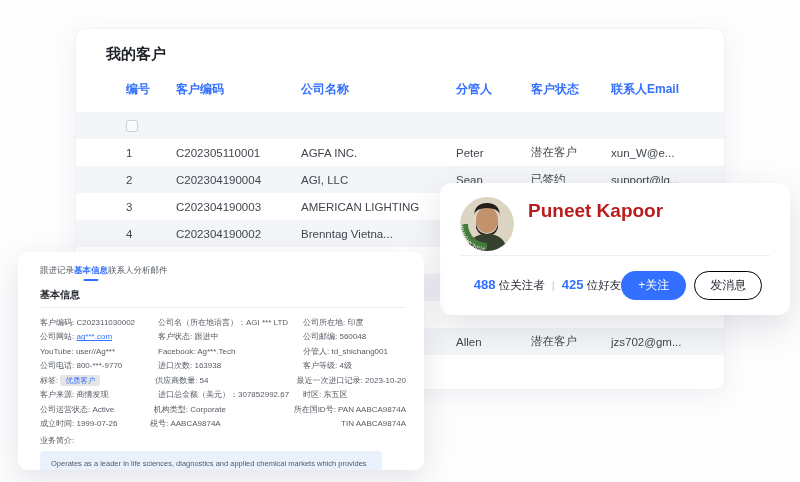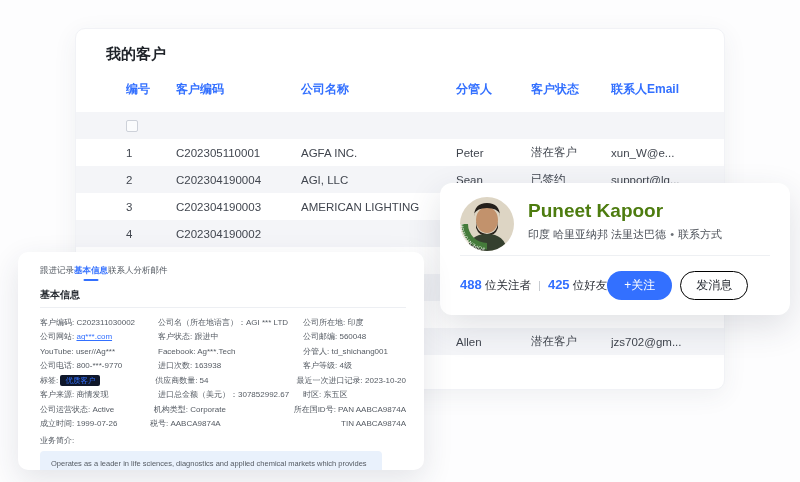--- a/index.html
+++ b/index.html
@@ -24,26 +24,26 @@
   .checkbox { width:12px; height:12px; border:1px solid #cdd1d9; border-radius:2px; background:#fbfcfd; }
 
   .tr { display:flex; align-items:center; height:27px; padding-left:50px;
     font-size:11.5px; color:#41464f; background:#fff; }
   .tr.band { background:#f4f5f8; }
 
   
   .profile-card { position:absolute; left:440px; top:183px; width:350px; height:132px;
     background:#fff; border-radius:12px; box-shadow:0 12px 34px rgba(40,50,70,.14); z-index:3; }
   .avatar { position:absolute; left:20px; top:14px; width:54px; height:54px; }
-  .p-name { position:absolute; left:88px; top:17px; font-size:19px; font-weight:700; color:#4d7c0f; }
+  .p-name { position:absolute; left:88px; top:17px; font-size:19px; font-weight:700; color:#b91c1c; }
   .p-sub  { position:absolute; left:88px; top:44px; font-size:11px; color:#4a4f57; white-space:nowrap; }
   .p-sub .dot { margin:0 4px; color:#6b7077; }
   .p-divider { position:absolute; left:20px; right:20px; top:72px; height:1px; background:#eef0f3; }
   .p-footer { position:absolute; left:20px; right:14px; top:72px; bottom:0;
-    display:flex; align-items:center; justify-content:flex-start; }
+    display:flex; align-items:center; justify-content:center; }
   .p-stats { font-size:11.5px; color:#2a2e36; white-space:nowrap; }
   .p-stats b { font-size:13px; color:#3370ff; font-weight:700; }
   .p-stats .sep { margin:0 7px; color:#c3c7cd; }
   .p-btns { display:flex; gap:8px; }
   .btn-follow { border:none; background:#3370ff; color:#fff; font-size:12px;
     padding:6px 17px; border-radius:16px; font-family:inherit; cursor:pointer; }
   .btn-msg { background:#fff; border:1px solid #000000; color:#2a2e36; font-size:12px;
     padding:5px 15px; border-radius:16px; font-family:inherit; cursor:pointer; }
 
   
@@ -56,21 +56,21 @@
   .tab.active::after { content:""; position:absolute; left:50%; transform:translateX(-50%);
     bottom:0; width:15px; height:2.5px; border-radius:2px; background:#3370ff; }
   .sec-title { margin-top:7px; font-size:10px; font-weight:700; color:#24292f; }
   .sec-divider { margin-top:5px; border-top:1px solid #edeff3; }
   .fields { margin-top:7px; }
   .dr { display:flex; height:14.5px; align-items:center; font-size:8px; color:#555b63; white-space:nowrap; }
   .dc1 { width:118px; } .dc2 { width:145px; } .dc3 { flex:1; }
   .dc1,.dc2,.dc3 { overflow:visible; }
   .link { color:#3370ff; text-decoration:underline; cursor:pointer; }
   .tag { display:inline-block; font-size:7.5px; line-height:1; padding:2px 5px;
-    background:#0f172a; color:#3370ff; border-radius:2px; }
+    background:#e5e5e5; color:#3370ff; border-radius:2px; }
   .tin { padding-left:56px; }
   .biz-label { margin-top:4px; font-size:8px; color:#555b63; }
   .biz-box { margin-top:5px; width:342px; background:#e9f1fc; border-radius:4px;
     padding:7px 11px; font-size:7.5px; line-height:1.55; color:#555b63; }
 </style>
 </head>
 <body>
 
 <div class="stage">
 
@@ -110,20 +110,21 @@
       <div class="td c-no">3</div>
       <div class="td c-code">C202304190003</div>
       <div class="td c-comp">AMERICAN LIGHTING</div>
       <div class="td c-mgr"></div>
       <div class="td c-status"></div>
       <div class="td c-email"></div>
     </div>
     <div class="tr band">
       <div class="td c-no">4</div>
       <div class="td c-code">C202304190002</div>
+      <div class="td c-comp">Brenntag Vietna...</div>
       <div class="td c-mgr"></div>
       <div class="td c-status"></div>
       <div class="td c-email"></div>
     </div>
     <div class="tr">
       <div class="td c-no"></div>
       <div class="td c-code"></div>
       <div class="td c-comp"></div>
       <div class="td c-mgr"></div>
       <div class="td c-status"></div>
@@ -171,23 +172,20 @@
           <path d="M16 24 Q16 36 27 37 Q38 36 38 24 L38 31 Q35 39 27 39 Q19 39 16 31 Z" fill="#2b241d"></path>
           <path d="M7 54 Q9 37 27 37 Q45 37 47 54 Z" fill="#35402f"></path>
           <path d="M 27 52.5 A 25.5 25.5 0 0 1 1.5 27 L 8 27 A 19 19 0 0 0 27 46 Z" fill="#457b3b"></path>
         </g>
         <text font-size="4.6" fill="#ffffff" font-family="Liberation Sans, sans-serif" letter-spacing="0.2">
           <textPath href="#badgearc" startOffset="2">#OPENTOWORK</textPath>
         </text>
       </svg>
     </div>
     <div class="p-name">Puneet Kapoor</div>
-    <div class="p-sub">
-      <span>印度 哈里亚纳邦 法里达巴德</span><span class="dot">•</span><span>联系方式</span>
-    </div>
     <div class="p-divider"></div>
     <div class="p-footer">
       <div class="p-stats">
         <b>488</b>
         <span>位关注者</span><span class="sep">|</span><b>425</b>
         <span>位好友</span>
       </div>
       <div class="p-btns">
         <button class="btn-follow">+关注</button>
         <button class="btn-msg">发消息</button>

